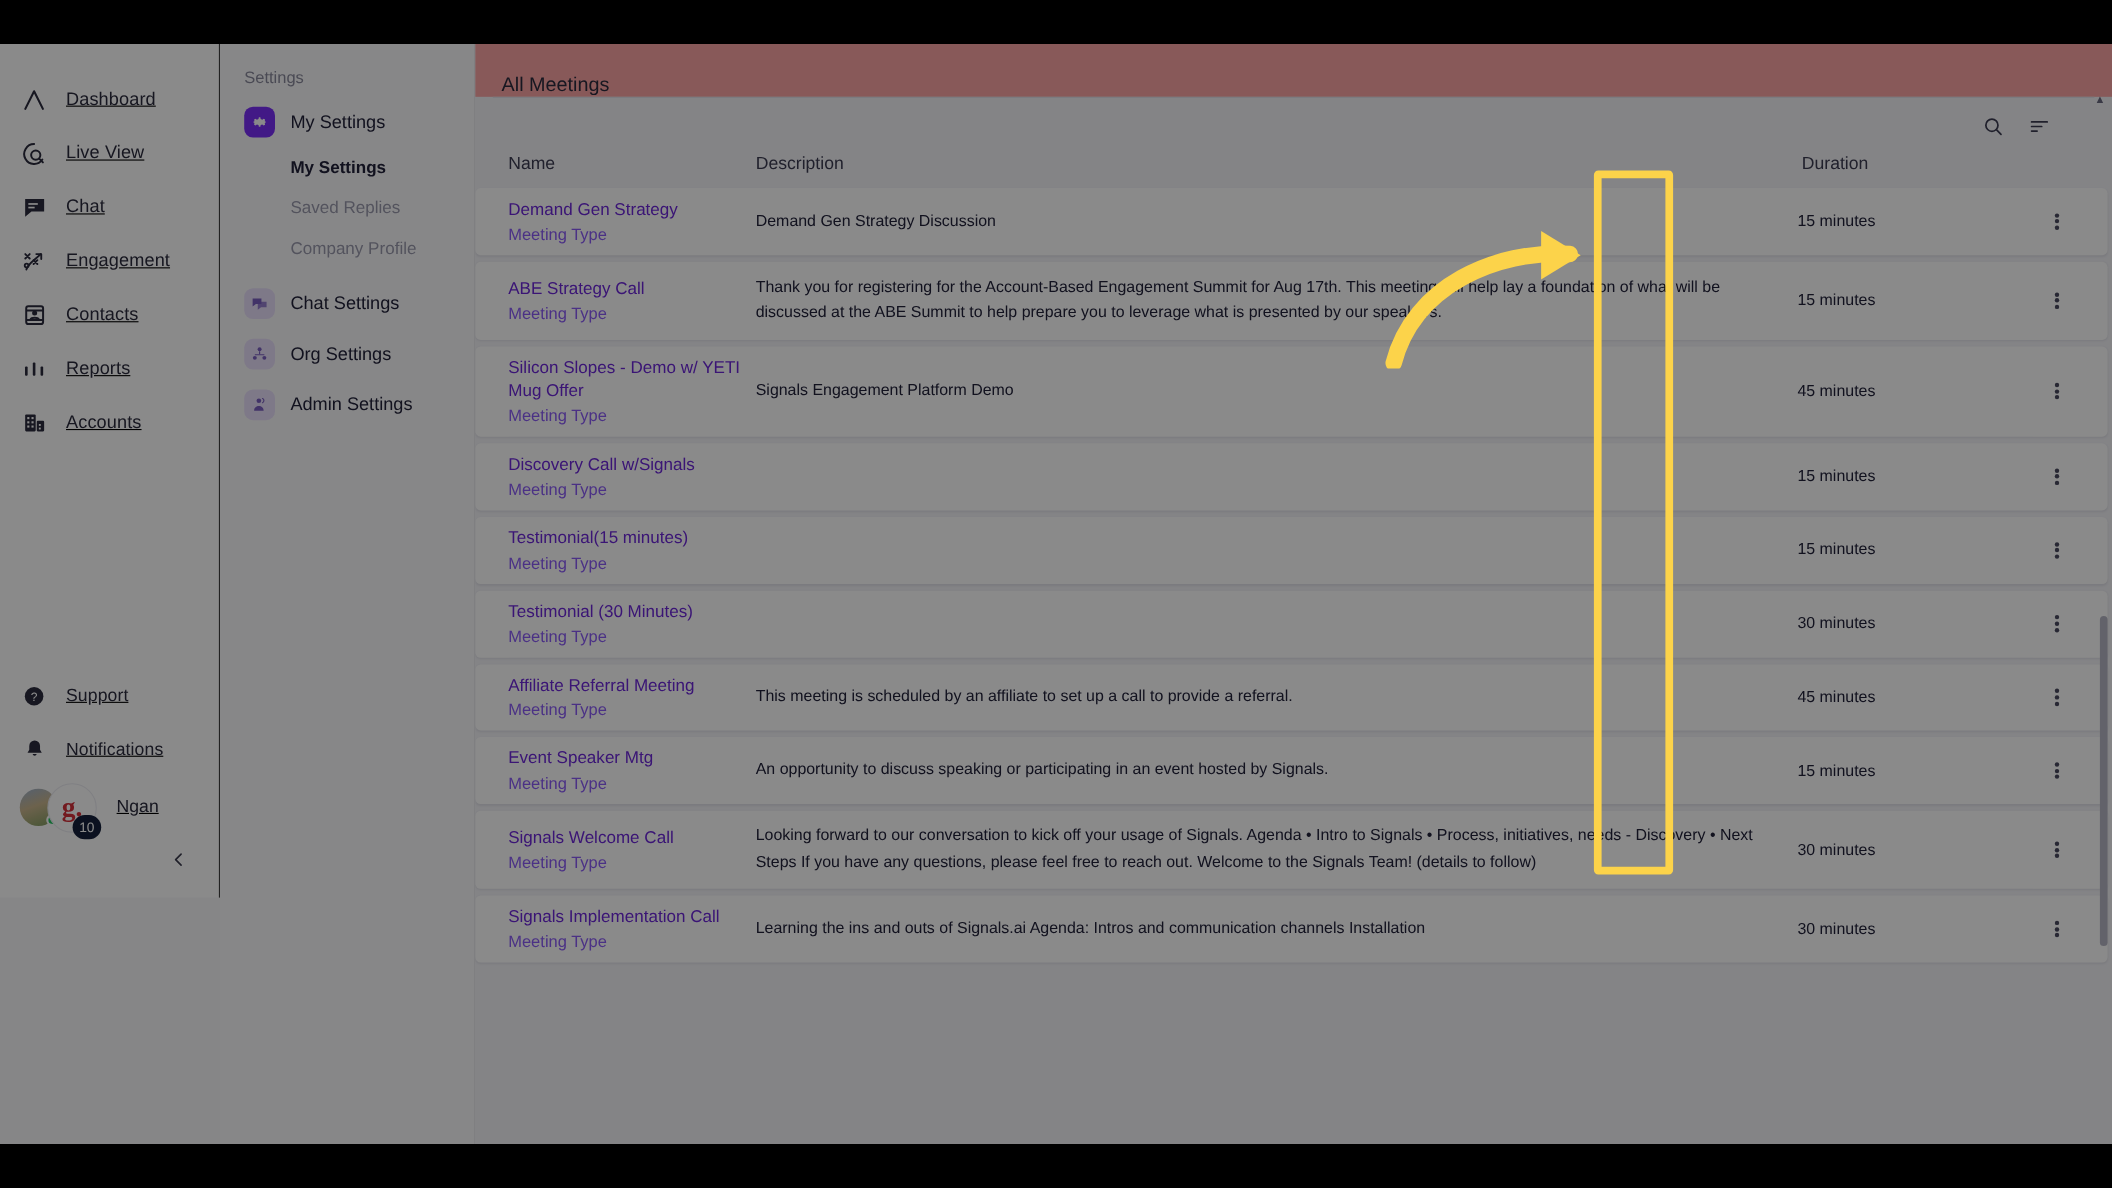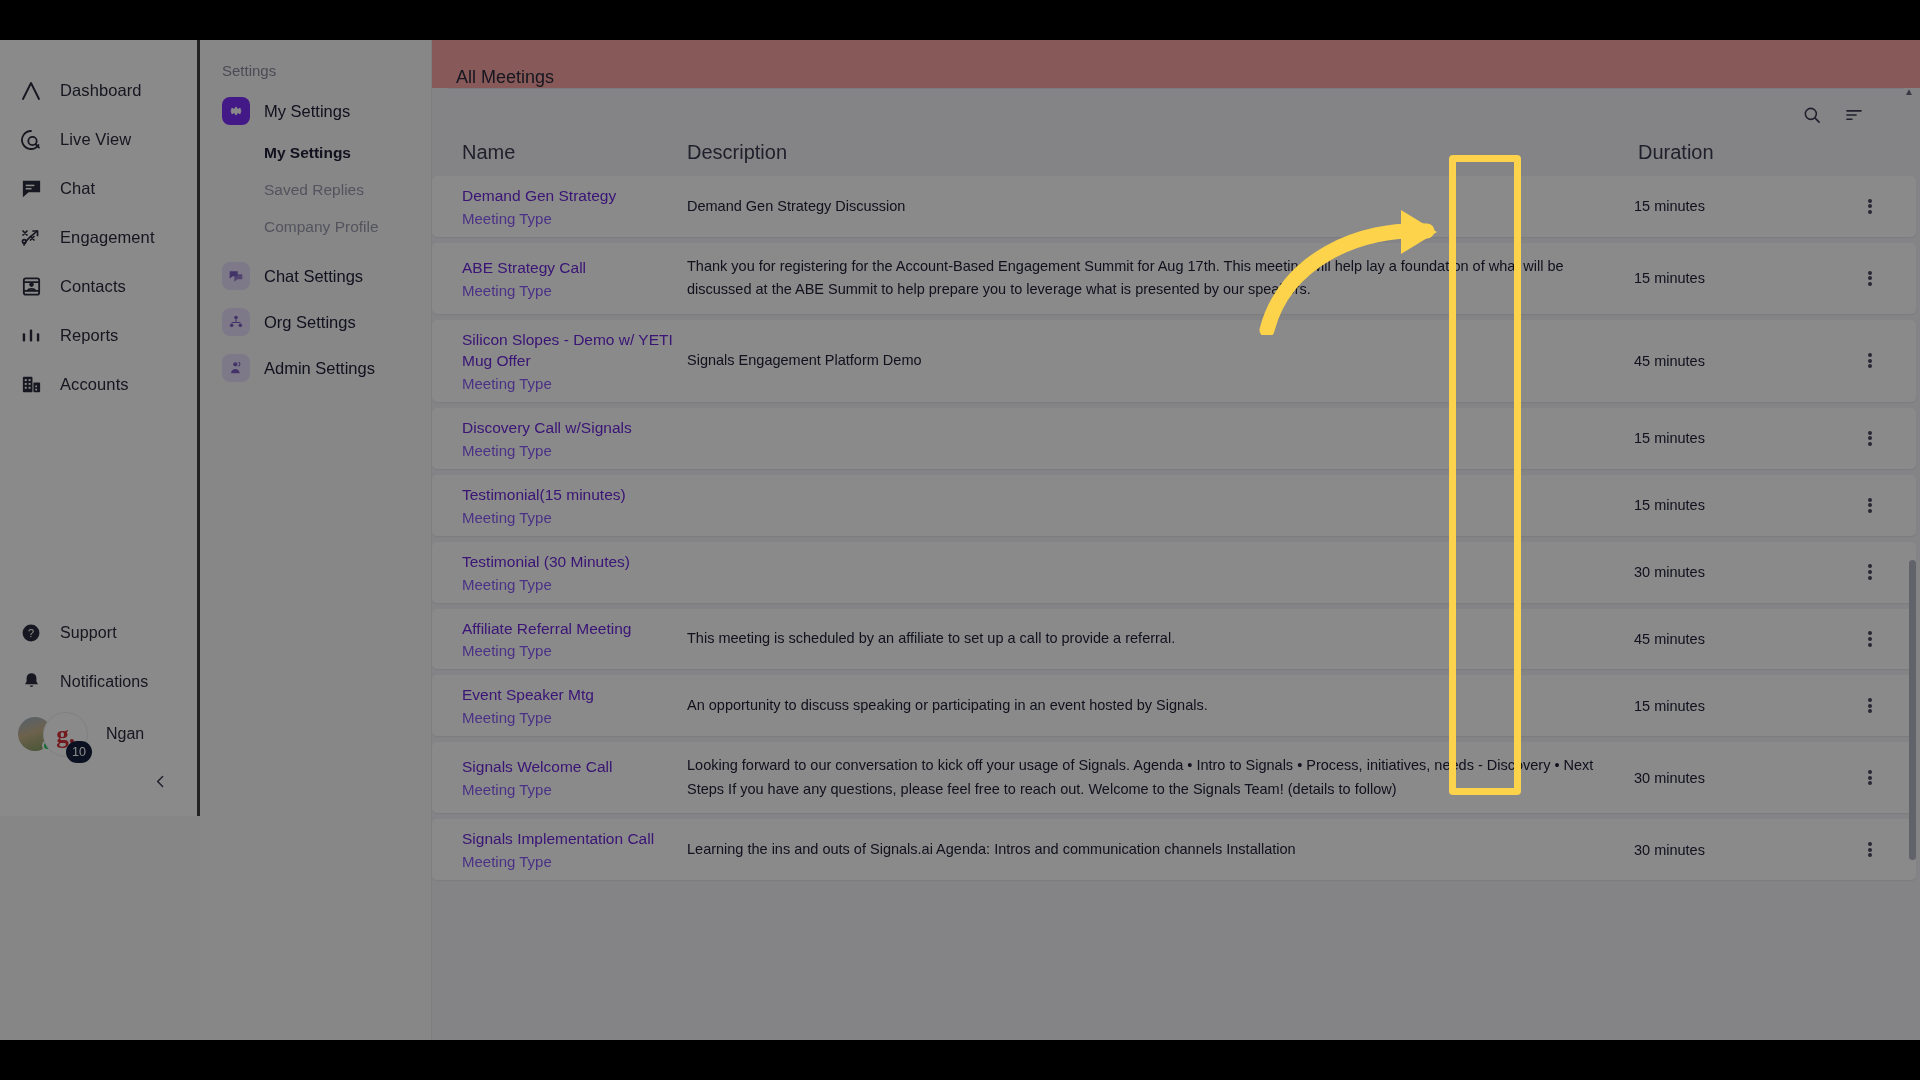--- a/index.html
+++ b/index.html
@@ -9,22 +9,22 @@
     font-family:"Liberation Sans", sans-serif;
   }
   .screen {
     position:absolute; left:0; top:40px;
     width:1920px; height:1000px;
     background:#f7f7fa; overflow:hidden;
   }
   
   .leftnav {
     position:absolute; left:0; top:0; width:200px; height:776px;
-    background:#ffffff; border-right:3px solid #404040;
-    display:flex; flex-direction:column;
+    background:#ffffff; border-right:1px solid #404040;
+    display:flex; flex-direction:column;text-decoration:underline;
   }
   .nav-top { padding-top:26px; }
   .nav-item {
     display:flex; align-items:center; gap:16px;
     height:49px; padding-left:18px; cursor:pointer;
   }
   .nav-ico {
     width:26px; height:26px; display:flex;
     align-items:center; justify-content:center;
     color:#2b2b3d; flex:none;
@@ -102,21 +102,21 @@
     padding-left:24px; background:#fca5a5;
   }
   .main-head h1 { font-size:18px; font-weight:400; color:#2b2b3d; }
   .divider { height:1px; background:#e3e3ea; margin:0 16px; }
   .toolbar {
     height:52px; display:flex; align-items:center;
     justify-content:flex-end; gap:22px; padding-right:56px;
   }
   .tb-ico { color:#3c3c52; cursor:pointer; display:flex; }
   .col-head {
-    display:flex; padding:0 0 12px 0; font-size:20px; color:#3c3c52;align-items:flex-end;
+    display:flex; padding:0 0 12px 0; font-size:16px; color:#3c3c52;align-items:flex-end;
   }
   .c-name { width:255px; padding-left:30px; }
   .c-desc { flex:1; }
   .c-dur  { width:190px; }
   .c-act  { width:92px; }
   .rows { padding-right:4px; }
   .row {
     display:flex; align-items:center; background:#fff;
     border-radius:5px; margin-bottom:6px;
     box-shadow:0 1px 2px rgba(20,20,40,.07);

